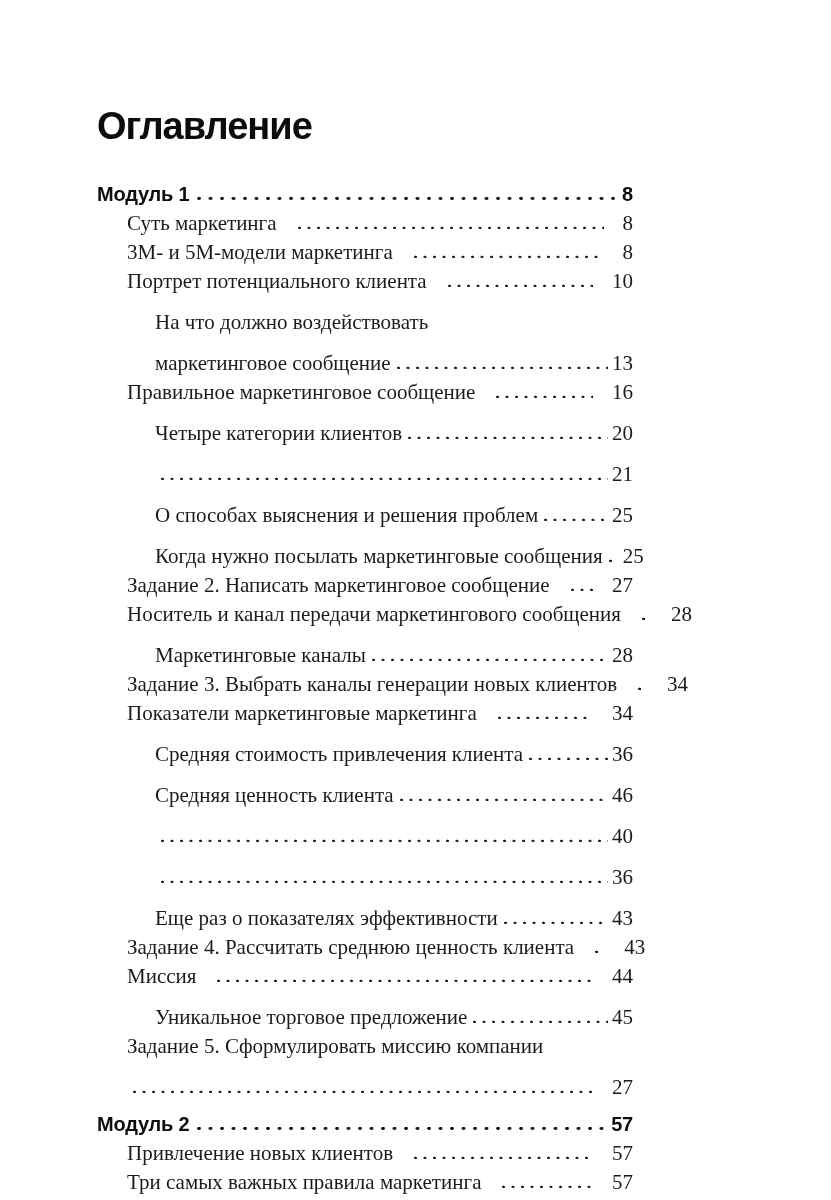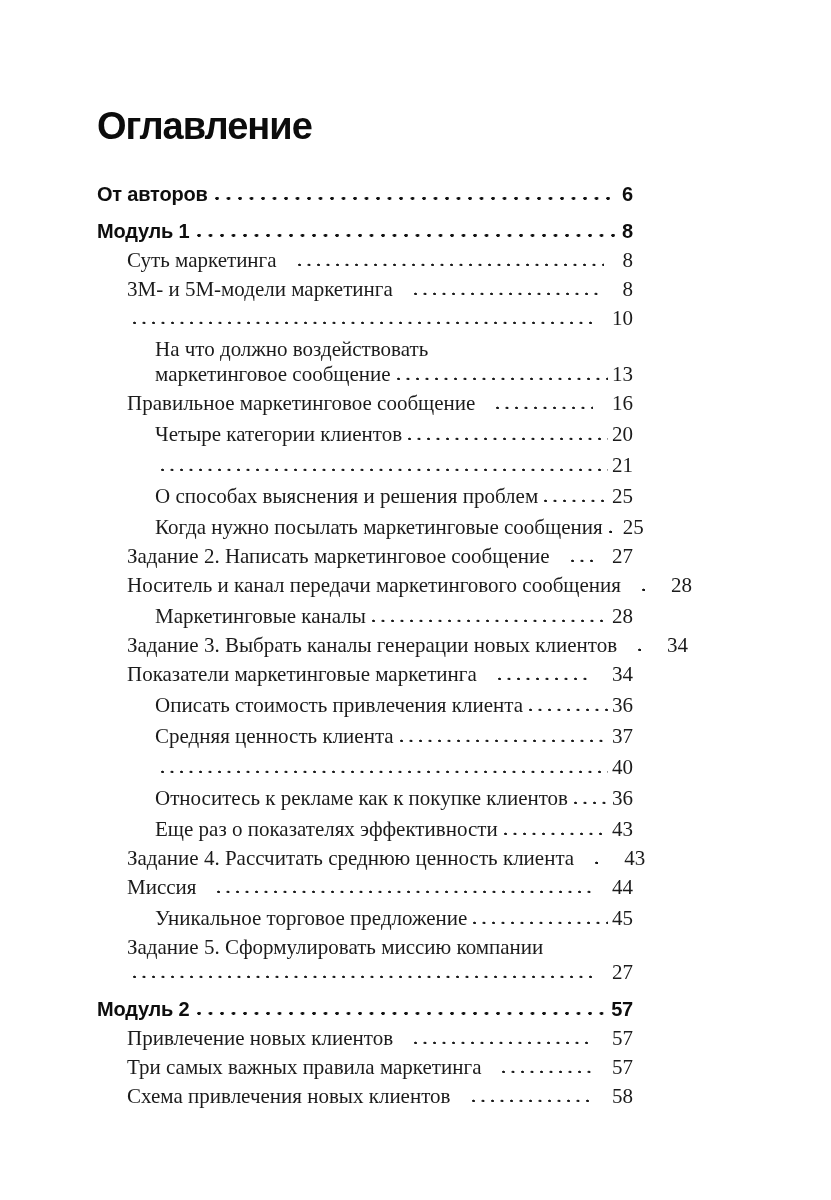--- a/index.html
+++ b/index.html
@@ -38,31 +38,31 @@
     align-items: baseline;
     line-height: 25px;
     font-size: 21px;
     color: #1b1b1b;
   }
   .row .label {
     white-space: nowrap;
     flex: 0 0 auto;
   }
   .row.lvl1 { margin-top: 4px; padding-left: 30px; gap: 15px; }
-  .row.lvl2 { margin-top: 6px;  padding-left: 58px; }
+  .row.lvl2 { margin-top: 16px;  padding-left: 58px; }
   .row.bold {
     margin-top: 12px;
     margin-bottom: 4px;
     font-family: "Liberation Sans", sans-serif;
     font-weight: 700;
     font-size: 20px;
     letter-spacing: -0.2px;
     color: #0e0e0e;
   }
-  .row.cont { margin-top: 0; }
+  .row.cont { margin-top: 16px; }
 
   .leader {
     flex: 1 1 auto;
     min-width: 10px;
     height: 5px;
     margin: 0 4px 0 6px;
     background-image: radial-gradient(circle at 1.6px 2.9px, #191919 1.15px, transparent 1.55px);
     background-size: 9.5px 5px;
     background-repeat: repeat-x;
     background-position: 0 0;
@@ -80,40 +80,36 @@
   }
 </style>
 </head>
 <body>
 
 <div class="page">
   <h1 class="page-title">Оглавление</h1>
 
   <div class="toc" id="toc-list">
       <div class="row lvl0 bold">
-        <span class="label">От авторов</span>
-        <span class="leader"></span>
-        <span class="pagenum">6</span>
-      </div>
-      <div class="row lvl0 bold">
         <span class="label">Модуль 1</span>
         <span class="leader"></span>
         <span class="pagenum">8</span>
       </div>
       <div class="row lvl1">
         <span class="label">Суть маркетинга</span>
         <span class="leader"></span>
         <span class="pagenum">8</span>
       </div>
       <div class="row lvl1">
         <span class="label">3М- и 5М-модели маркетинга</span>
         <span class="leader"></span>
         <span class="pagenum">8</span>
       </div>
       <div class="row lvl1">
+        <span class="label">Портрет потенциального клиента</span>
         <span class="leader"></span>
         <span class="pagenum">10</span>
       </div>
       <div class="row lvl2 nodots">
         <span class="label">На что должно воздействовать</span>
       </div>
       <div class="row lvl2 cont">
         <span class="label">маркетинговое сообщение</span>
         <span class="leader"></span>
         <span class="pagenum">13</span>
@@ -161,35 +157,34 @@
         <span class="label">Задание 3. Выбрать каналы генерации новых клиентов</span>
         <span class="leader"></span>
         <span class="pagenum">34</span>
       </div>
       <div class="row lvl1">
         <span class="label">Показатели маркетинговые маркетинга</span>
         <span class="leader"></span>
         <span class="pagenum">34</span>
       </div>
       <div class="row lvl2">
-        <span class="label">Описать стоимость привлечения клиента</span>
+        <span class="label">Средняя стоимость привлечения клиента</span>
         <span class="leader"></span>
         <span class="pagenum">36</span>
       </div>
       <div class="row lvl2">
         <span class="label">Средняя ценность клиента</span>
         <span class="leader"></span>
-        <span class="pagenum">37</span>
+        <span class="pagenum">46</span>
       </div>
       <div class="row lvl2">
         <span class="leader"></span>
         <span class="pagenum">40</span>
       </div>
       <div class="row lvl2">
-        <span class="label">Относитесь к рекламе как к покупке клиентов</span>
         <span class="leader"></span>
         <span class="pagenum">36</span>
       </div>
       <div class="row lvl2">
         <span class="label">Еще раз о показателях эффективности</span>
         <span class="leader"></span>
         <span class="pagenum">43</span>
       </div>
       <div class="row lvl1">
         <span class="label">Задание 4. Рассчитать среднюю ценность клиента</span>

